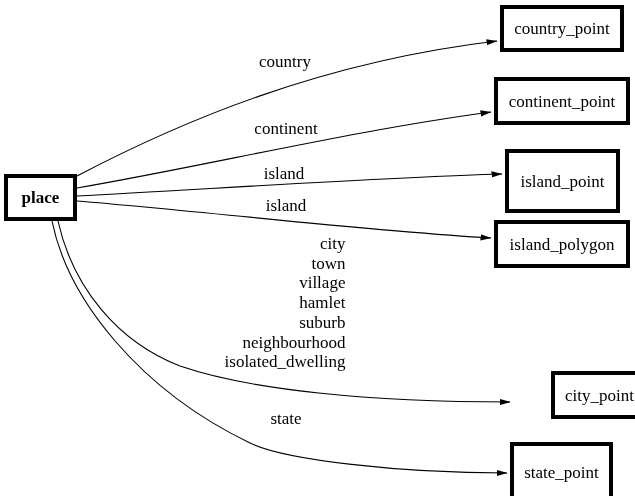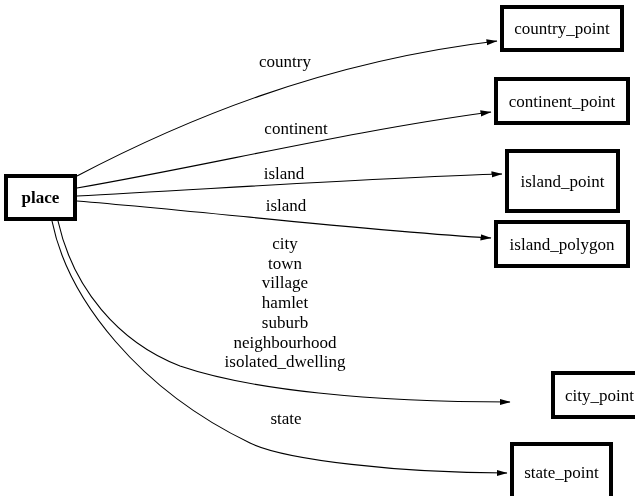--- a/index.html
+++ b/index.html
@@ -38,21 +38,21 @@
     justify-content: center;
     font-size: 17px;
     line-height: 1;
     white-space: nowrap;
   }
   .edge-label {
     position: absolute;
     transform: translate(-50%, -50%);
     font-size: 17px;
     line-height: 1.16;
-    text-align: center;
+    text-align: right;
     white-space: pre-line;
   }
 </style>
 </head>
 <body>
 
 <div class="canvas">
 
   <svg class="edge-layer" width="635" height="496" viewBox="0 0 635 496" xmlns="http://www.w3.org/2000/svg">
     <defs>
@@ -91,21 +91,21 @@
   <div class="node" style="left:513px; top:371px; width:97px; height:48px;margin-left:38px;">
     <span>city_point</span>
   </div>
 
   <div class="node" style="left:510px; top:442px; width:103px; height:60px;">
     <span>state_point</span>
   </div>
 
   <div class="edge-label" style="left:285px; top:62px;">country</div>
 
-  <div class="edge-label" style="left:286px; top:129px;margin-left:10px;">continent</div>
+  <div class="edge-label" style="left:286px; top:129px;">continent</div>
 
   <div class="edge-label" style="left:284px; top:174px;">island</div>
 
   <div class="edge-label" style="left:286px; top:206px;">island</div>
 
   <div class="edge-label" style="left:285px; top:303px;">city
 town
 village
 hamlet
 suburb

